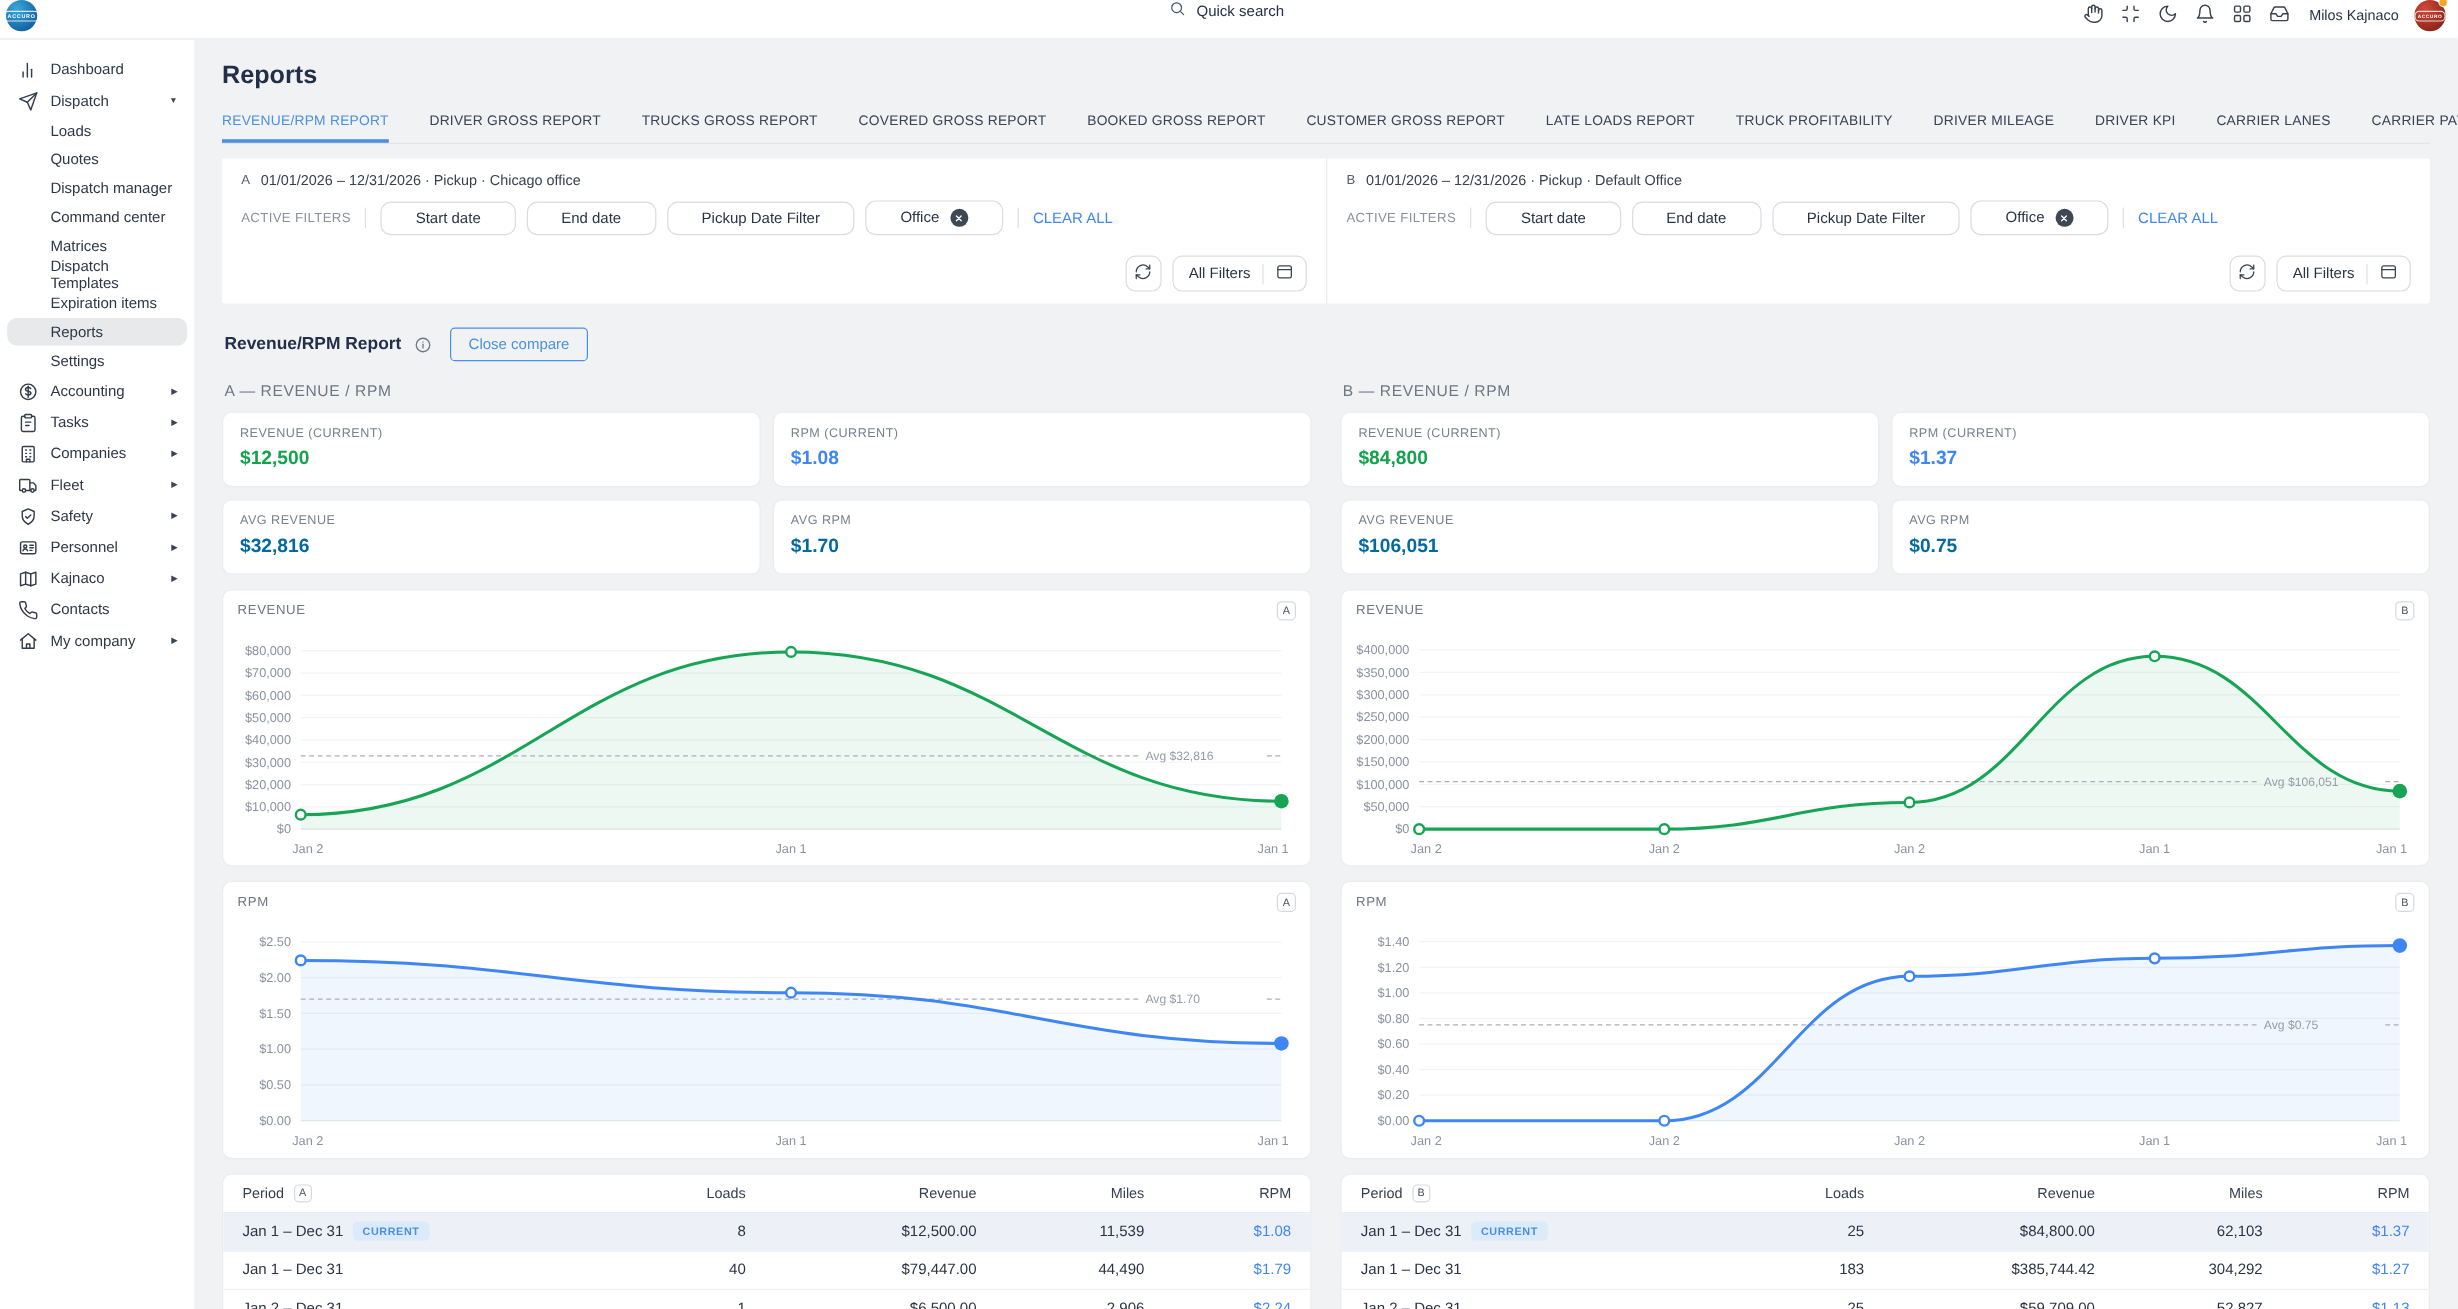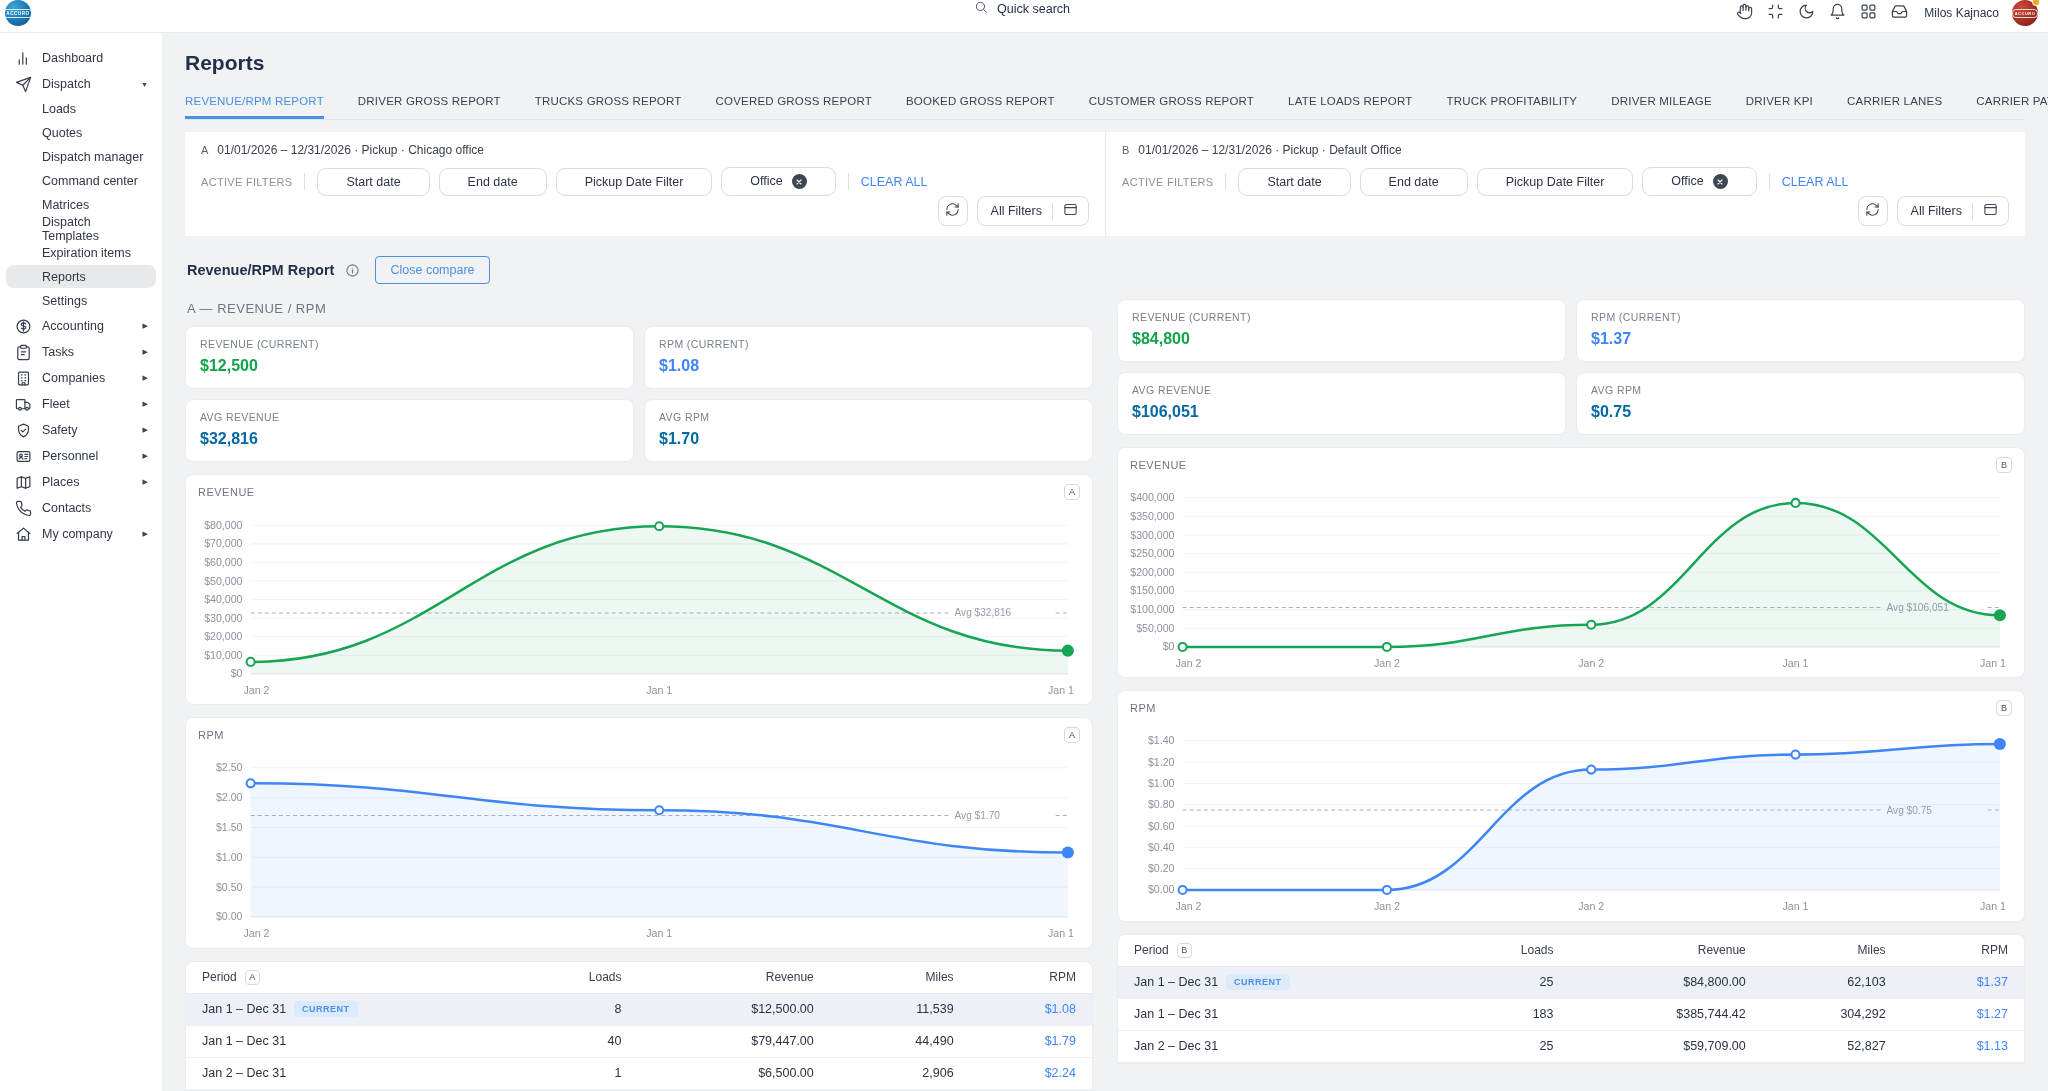--- a/index.html
+++ b/index.html
@@ -55,21 +55,21 @@
   .f-line1 { display:flex; align-items:center; gap:9px; font-size:12px; color:#39414f; }
   .f-tag { font-size:11px; color:#555e6d; }
   .f-line2 { display:flex; align-items:center; gap:12px; margin-top:10px; }
   .af-label { font-size:11px; color:#8a919e; letter-spacing:.3px; }
   .vdiv { width:1px; height:17px; background:#dcdfe4; }
   .chip { border:1px solid #d9dce1; border-radius:9px; background:#fff; padding:6px 28px; font-size:12.5px; color:#2b3445; cursor:pointer; white-space:nowrap; }
   .chip.removable { display:flex; gap:9px; }
   .chip-x { width:15px; height:15px; border-radius:50%; background:#3f4754; display:flex; align-items:center; justify-content:center; cursor:pointer; }
   .chip-x svg { width:8px; height:8px; }
   .clear-all { font-size:12.5px; color:#3f86f5; cursor:pointer; white-space:nowrap; }
-  .f-line3 { display:flex; justify-content:flex-end; align-items:center; gap:9px; margin-top:0; }
+  .f-line3 { display:flex; justify-content:flex-end; align-items:center; gap:9px; margin-top:17px; }
   .sq-btn { width:30px; height:30px; border:1px solid #d9dce1; border-radius:8px; background:#fff; color:#3a4254;
             display:flex; align-items:center; justify-content:center; cursor:pointer; }
   .sq-btn svg { width:15px; height:15px; }
   .allf-btn { display:flex; align-items:center; gap:10px; border:1px solid #d9dce1; border-radius:8px; background:#fff;
               padding:0 10px 0 13px; height:30px; font-size:12.5px; color:#2b3445; cursor:pointer; }
   .allf-btn svg { width:15px; height:15px; color:#3a4254; }
 
   
   .report-head { display:flex; align-items:center; gap:11px; margin:20px 0 15px 2px; }
   .report-title { font-size:14.5px; font-weight:bold; color:#222f49; }
@@ -273,21 +273,21 @@
           </svg></span>
         <span>Personnel</span>
         <span class="chev">▶</span>
       </div>
       <div class="side-item group">
         <span class="side-icon"><svg viewBox="0 0 24 24" fill="none" stroke="currentColor" stroke-width="1.7" stroke-linecap="round" stroke-linejoin="round">
             <path d="M9 4 3 6v14l6-2 6 2 6-2V4l-6 2-6-2Z"></path>
             <path d="M9 4v14"></path>
             <path d="M15 6v14"></path>
           </svg></span>
-        <span>Places</span>
+        <span>Kajnaco</span>
         <span class="chev">▶</span>
       </div>
       <div class="side-item group">
         <span class="side-icon"><svg viewBox="0 0 24 24" fill="none" stroke="currentColor" stroke-width="1.7" stroke-linecap="round" stroke-linejoin="round">
             <path d="M22 16.9v3a2 2 0 0 1-2.2 2 19.8 19.8 0 0 1-8.6-3.1 19.5 19.5 0 0 1-6-6A19.8 19.8 0 0 1 2.1 4.2 2 2 0 0 1 4.1 2h3a2 2 0 0 1 2 1.7c.1 1 .4 2 .7 2.9a2 2 0 0 1-.5 2.1L8 10a16 16 0 0 0 6 6l1.3-1.3a2 2 0 0 1 2.1-.5c.9.3 1.9.6 2.9.7a2 2 0 0 1 1.7 2z"></path>
           </svg></span>
         <span>Contacts</span>
       </div>
       <div class="side-item group">
         <span class="side-icon"><svg viewBox="0 0 24 24" fill="none" stroke="currentColor" stroke-width="1.7" stroke-linecap="round" stroke-linejoin="round">
@@ -536,20 +536,21 @@
               <span>Jan 2 – Dec 31</span>
             </div>
       <div class="t-cell num">1</div>
       <div class="t-cell num">$6,500.00</div>
       <div class="t-cell num">2,906</div>
       <div class="t-cell rpm">$2.24</div>
     </div>
         </div>
     </div>
     <div>
+      <div class="sec-heading">B — REVENUE / RPM</div>
       <div class="stats" id="stats-b">
           <div class="stat-card">
        <div class="stat-label">REVENUE (CURRENT)</div>
        <div class="stat-value green">$84,800</div>
      </div>
           <div class="stat-card">
        <div class="stat-label">RPM (CURRENT)</div>
        <div class="stat-value blue">$1.37</div>
      </div>
           <div class="stat-card">

